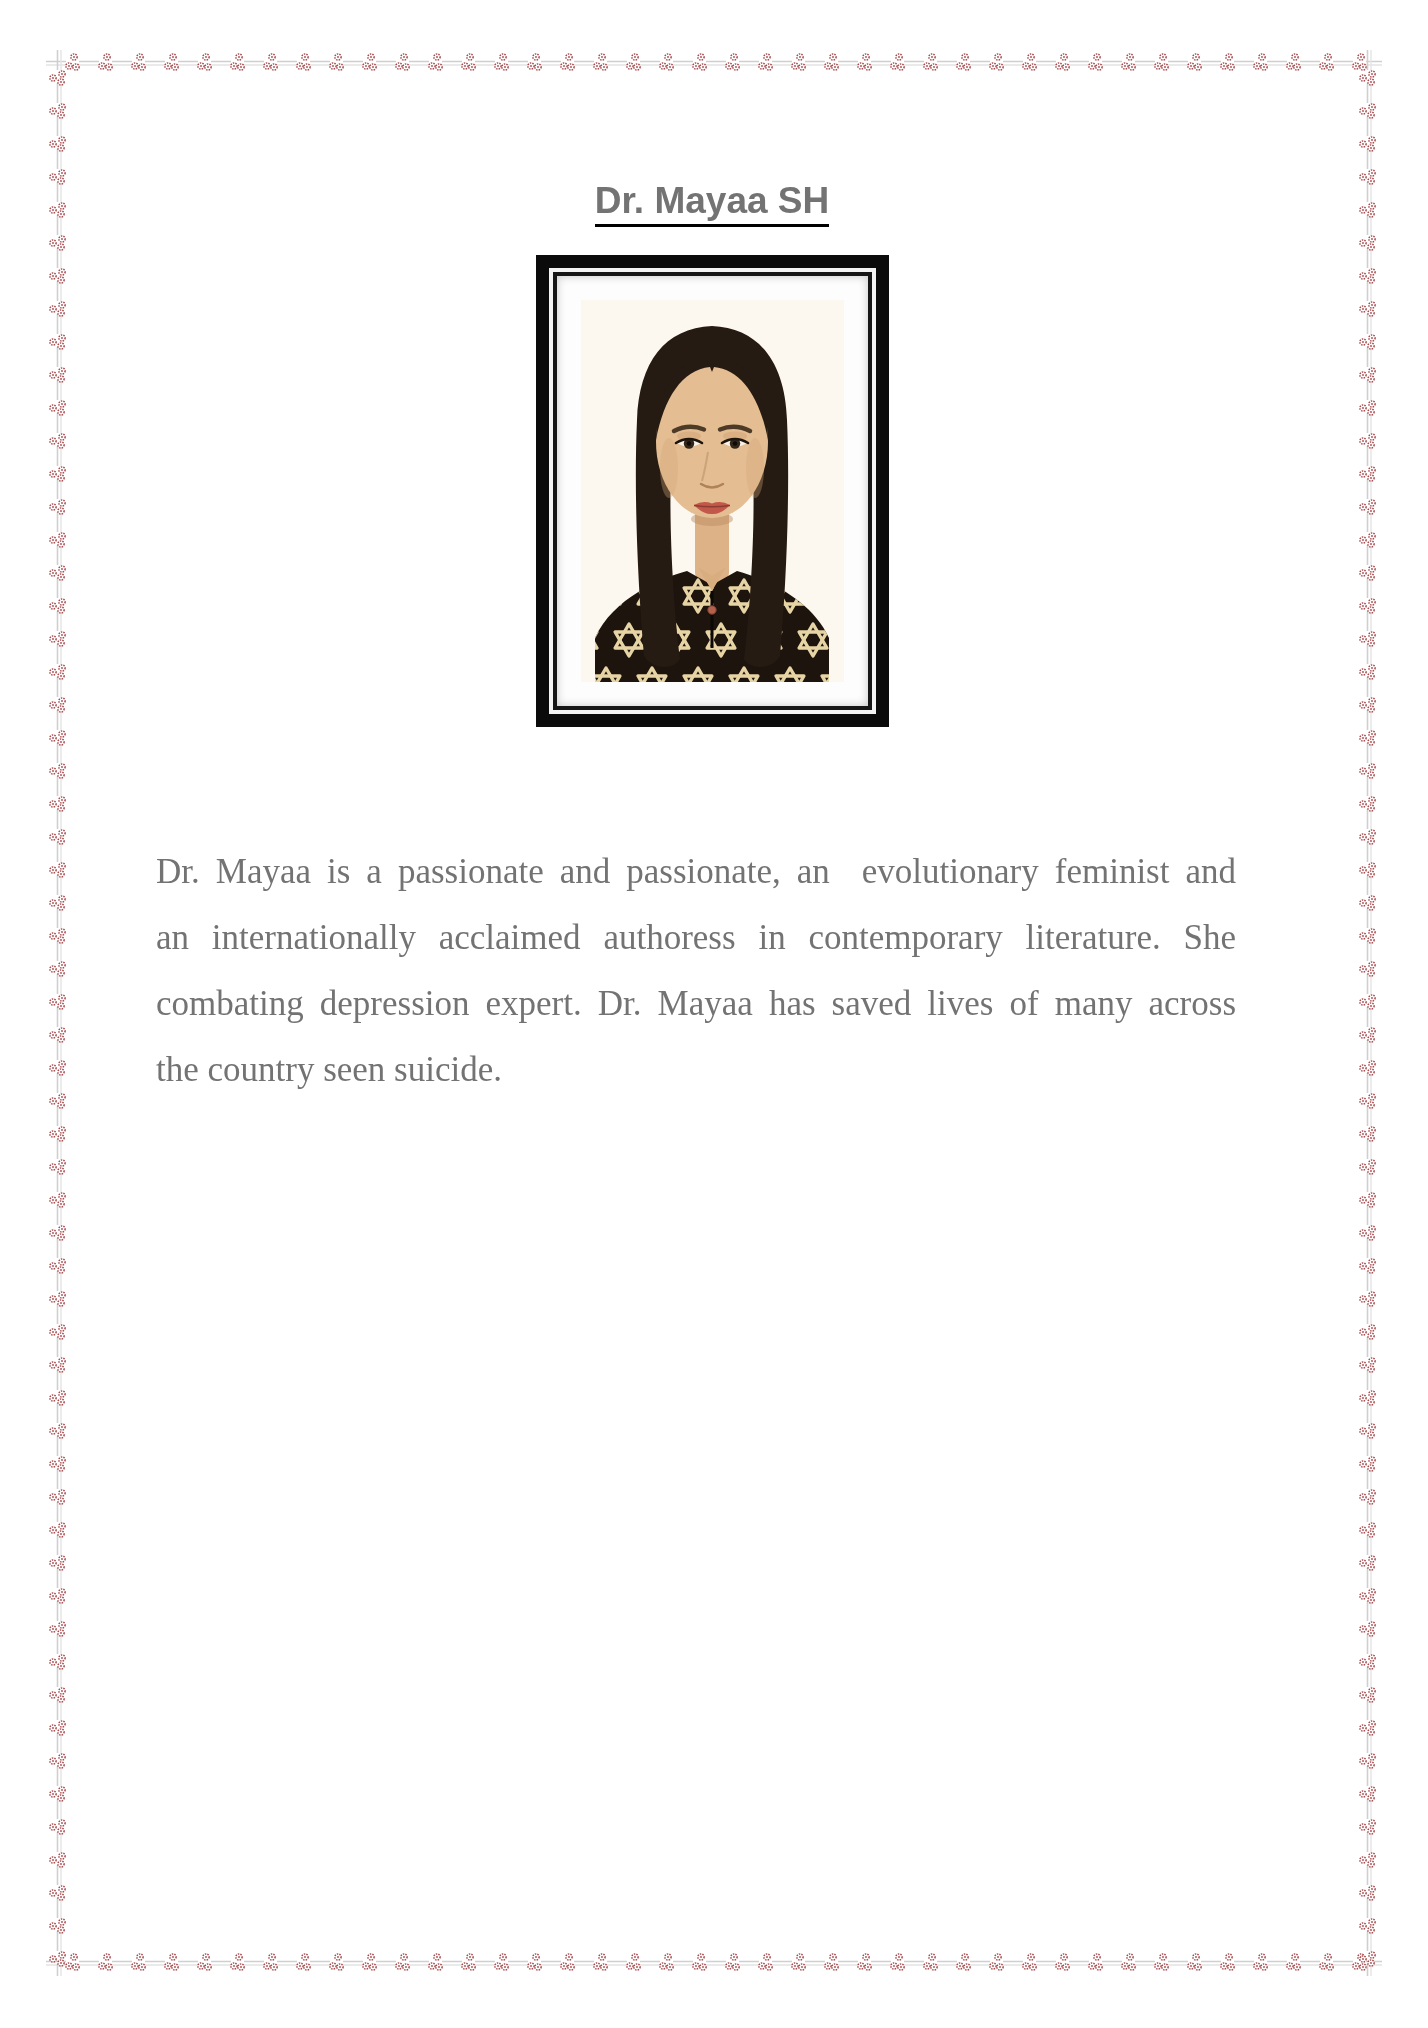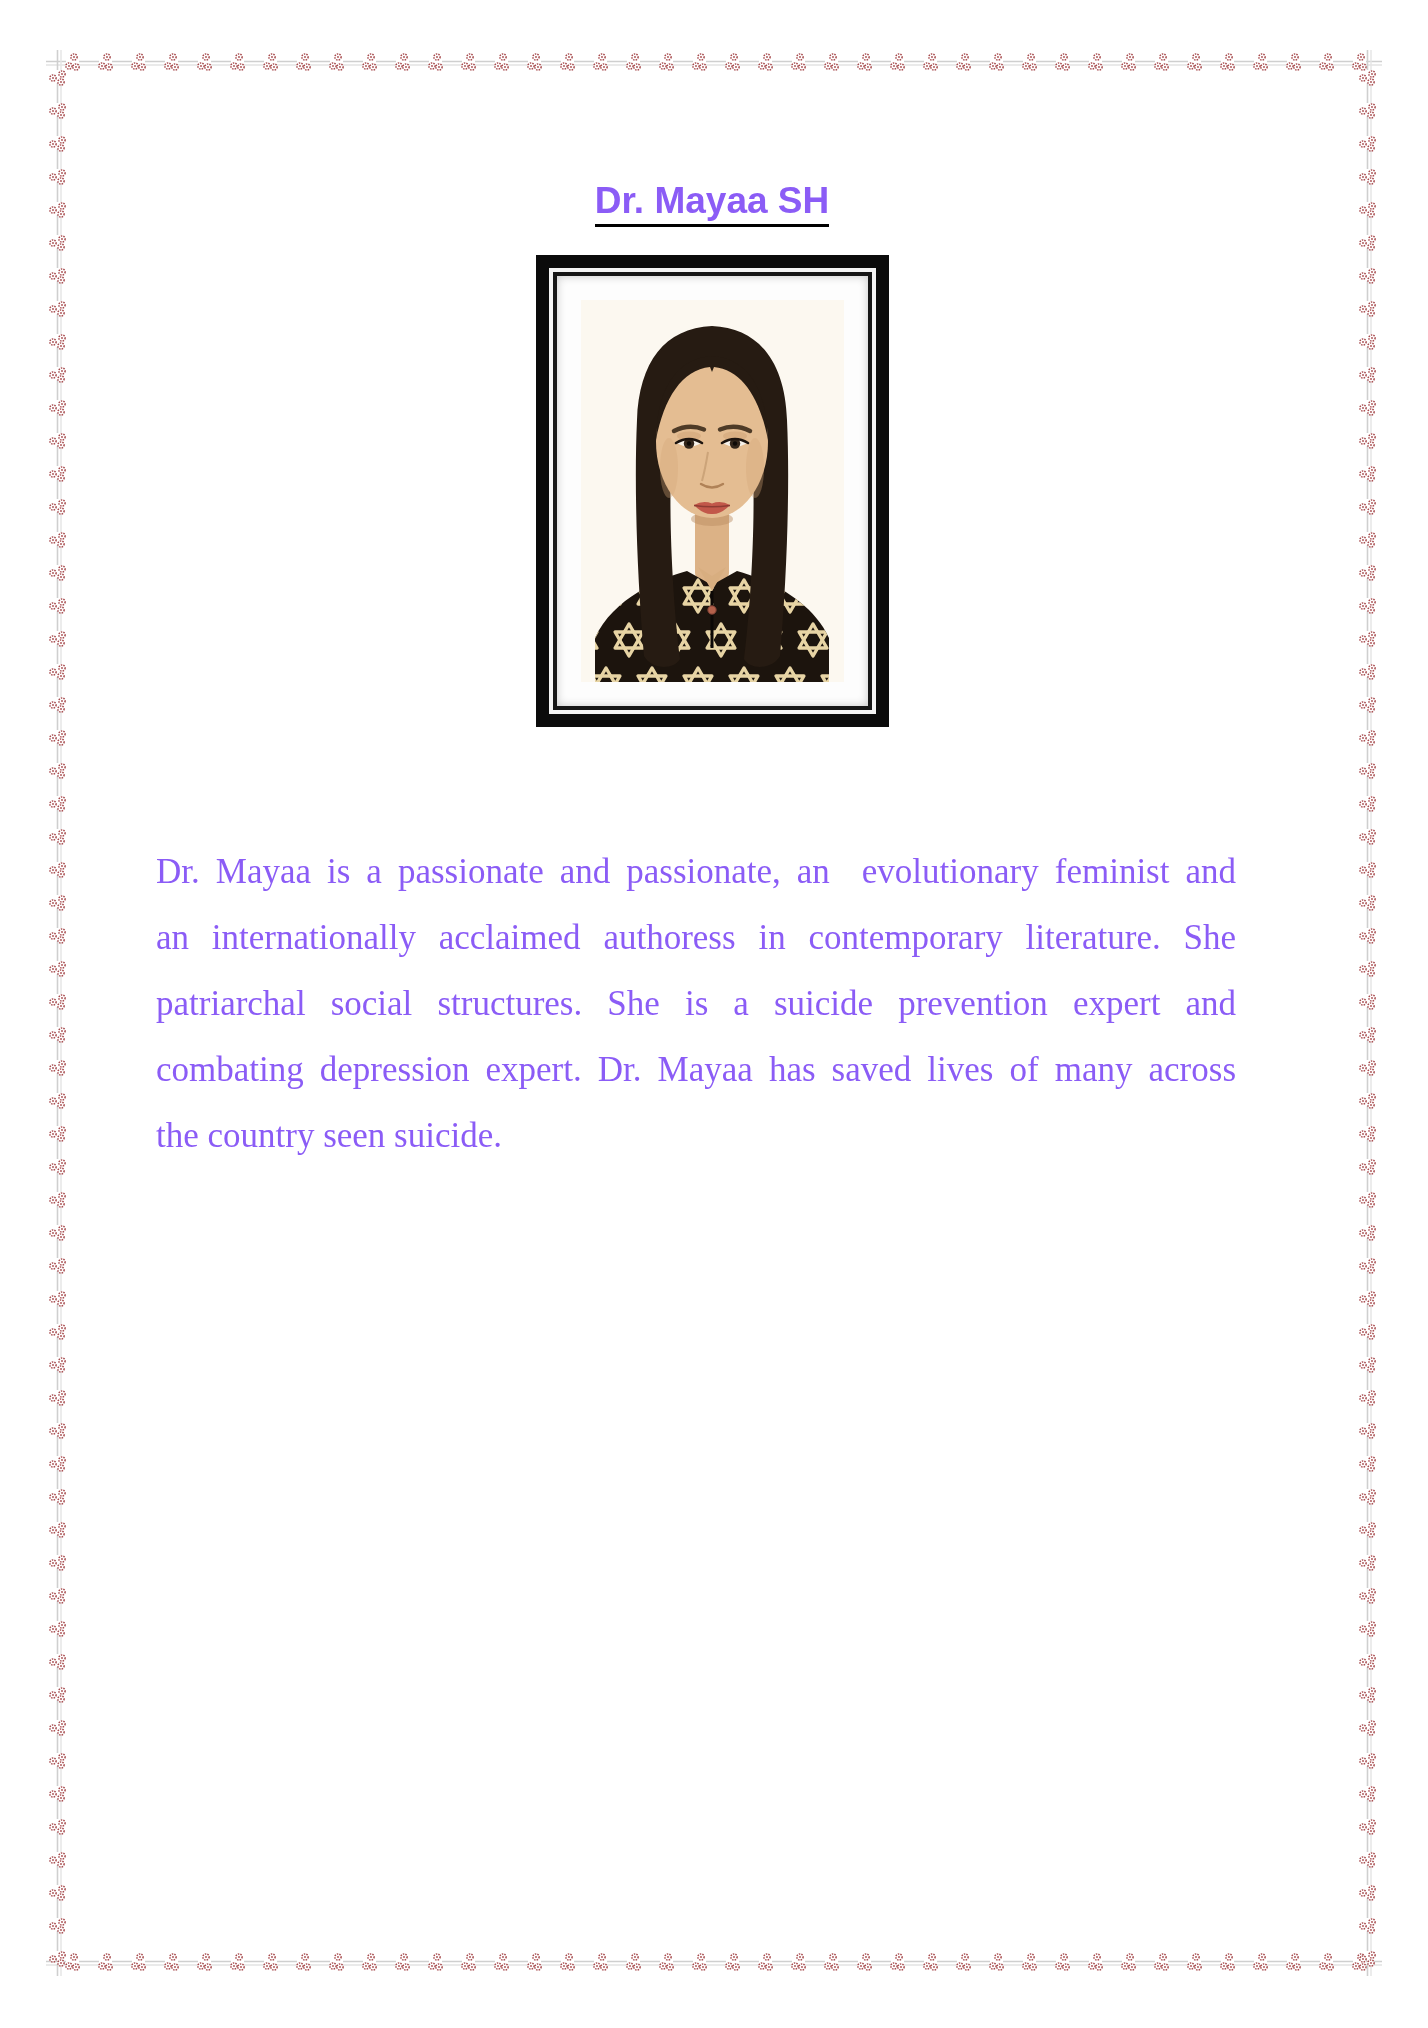--- a/index.html
+++ b/index.html
@@ -2,21 +2,21 @@
 <html><head>
 <meta charset="utf-8">
 <style>
   html,body{margin:0;padding:0;}
   .page{
     position:relative;
     width:1428px;height:2028px;
     background:#ffffff;
     overflow:hidden;
     font-family:"Liberation Serif", serif;
-    color:#8b5cf6;
+    color:#737373;
   }
   
   .border-strip{position:absolute;overflow:visible;}
   .bs-top{left:46px;top:50px;}
   .bs-bottom{left:46px;top:1950px;}
   .bs-left{left:46px;top:50px;}
   .bs-right{left:1356px;top:50px;}
 
   .doc-title{
     position:absolute;
@@ -403,18 +403,17 @@
             <path d="M113,205.5 Q131,208 149,205.5" stroke="#8e3c33" stroke-width="1.5" fill="none"></path>
           </svg>
         </div>
       </div>
     </div>
   </div>
 
   <div class="bio">
     <div class="line">Dr. Mayaa is a passionate and passionate, an&nbsp; evolutionary feminist and</div>
     <div class="line">an internationally acclaimed authoress in contemporary literature. She</div>
-    <div class="line">patriarchal social structures. She is a suicide prevention expert and</div>
     <div class="line">combating depression expert. Dr. Mayaa has saved lives of many across</div>
     <div class="line last">the country seen suicide.</div>
   </div>
 
 </div>
 
 </body></html>

